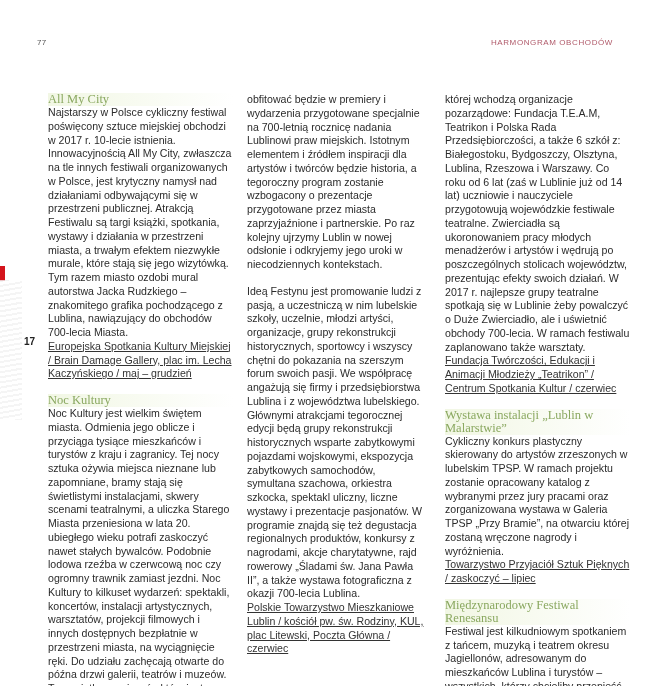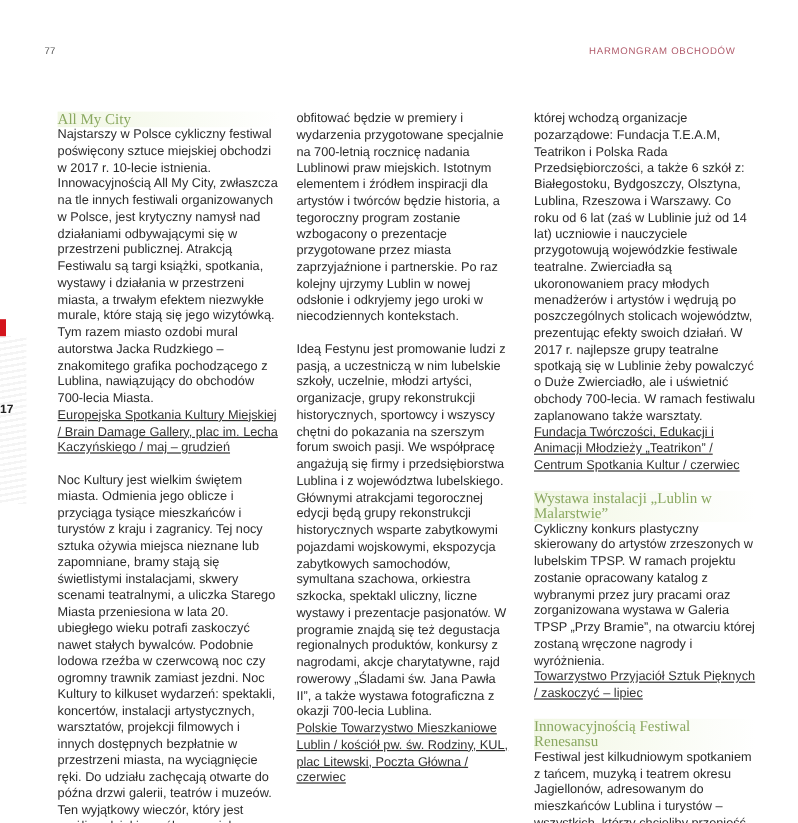--- a/index.html
+++ b/index.html
@@ -19,21 +19,21 @@
       position: absolute; left: 0; top: 266px; width: 5px; height: 15px;
       background: #d4141c;
     }
     .side-texture {
       position: absolute; left: 0; top: 280px; width: 22px; height: 140px;
       background: repeating-linear-gradient(170deg, #f2f2f2 0 2px, #ffffff 2px 5px);
       opacity: 0.8;
     }
     .side-year {
       position: absolute; left: 0; top: 336px;
-      font-size: 10px; font-weight: bold; color: #222;
+      font-size: 10px; font-weight: bold; color: #222; padding-left: 24px;
     }
     .col {
       position: absolute; top: 93px;
       font-size: 10.6px; line-height: 13.75px;
     }
     .col1 { left: 48px; width: 185px; }
     .col2 { left: 247px; width: 178px; }
     .col3 { left: 445px; width: 185px; }
     .heading {
       font-family: "Liberation Serif", serif;
@@ -56,20 +56,21 @@
 <div class="side-year">17</div>
 
 <div class="col col1">
   <div>
     <h3 class="heading">All My City</h3>
     <p class="para">Najstarszy w Polsce cykliczny festiwal poświęcony sztuce miejskiej obchodzi w 2017 r. 10-lecie istnienia. Innowacyjnością All My City, zwłaszcza na tle innych festiwali organizowanych w Polsce, jest krytyczny namysł nad działaniami odbywającymi się w przestrzeni publicznej. Atrakcją Festiwalu są targi książki, spotkania, wystawy i działania w przestrzeni miasta, a trwałym efektem niezwykłe murale, które stają się jego wizytówką. Tym razem miasto ozdobi mural autorstwa Jacka Rudzkiego – znakomitego grafika pochodzącego z Lublina, nawiązujący do obchodów 700-lecia Miasta.</p>
     <p class="venue">Europejska Spotkania Kultury Miejskiej / Brain Damage Gallery, plac im. Lecha Kaczyńskiego / maj – grudzień</p>
   </div>
   <div class="gap"></div>
   <div>
+    <h3 class="heading">Noc Kultury</h3>
     <p class="para">Noc Kultury jest wielkim świętem miasta. Odmienia jego oblicze i przyciąga tysiące mieszkańców i turystów z kraju i zagranicy. Tej nocy sztuka ożywia miejsca nieznane lub zapomniane, bramy stają się świetlistymi instalacjami, skwery scenami teatralnymi, a uliczka Starego Miasta przeniesiona w lata 20. ubiegłego wieku potrafi zaskoczyć nawet stałych bywalców. Podobnie lodowa rzeźba w czerwcową noc czy ogromny trawnik zamiast jezdni. Noc Kultury to kilkuset wydarzeń: spektakli, koncertów, instalacji artystycznych, warsztatów, projekcji filmowych i innych dostępnych bezpłatnie w przestrzeni miasta, na wyciągnięcie ręki. Do udziału zachęcają otwarte do późna drzwi galerii, teatrów i muzeów. Ten wyjątkowy wieczór, który jest możliwy dzięki współpracy wielu animatorów, artystów, grup nieformalnych, organizacji, instytucji i przedsiębiorców, w tym roku odbędzie się już po raz jedenasty. Noc Kultury 2017</p>
   </div>
 </div>
 
 <div class="col col2">
   <div>
     <p class="para">obfitować będzie w premiery i wydarzenia przygotowane specjalnie na 700-letnią rocznicę nadania Lublinowi praw miejskich. Istotnym elementem i źródłem inspiracji dla artystów i twórców będzie historia, a tegoroczny program zostanie wzbogacony o prezentacje przygotowane przez miasta zaprzyjaźnione i partnerskie. Po raz kolejny ujrzymy Lublin w nowej odsłonie i odkryjemy jego uroki w niecodziennych kontekstach.</p>
   </div>
   <div class="gap"></div>
   <div>
@@ -85,16 +86,16 @@
     <p class="venue">Fundacja Twórczości, Edukacji i Animacji Młodzieży „Teatrikon” / Centrum Spotkania Kultur / czerwiec</p>
   </div>
   <div class="gap"></div>
   <div>
     <h3 class="heading">Wystawa instalacji „Lublin w Malarstwie”</h3>
     <p class="para">Cykliczny konkurs plastyczny skierowany do artystów zrzeszonych w lubelskim TPSP. W ramach projektu zostanie opracowany katalog z wybranymi przez jury pracami oraz zorganizowana wystawa w Galeria TPSP „Przy Bramie”, na otwarciu której zostaną wręczone nagrody i wyróżnienia.</p>
     <p class="venue">Towarzystwo Przyjaciół Sztuk Pięknych / zaskoczyć – lipiec</p>
   </div>
   <div class="gap"></div>
   <div>
-    <h3 class="heading">Innowacyjnością Festiwal Renesansu</h3>
+    <h3 class="heading">Międzynarodowy Festiwal Renesansu</h3>
     <p class="para">Festiwal jest kilkudniowym spotkaniem z tańcem, muzyką i teatrem okresu Jagiellonów, adresowanym do mieszkańców Lublina i turystów – wszystkich, którzy chcieliby przenieść się do epoki renesansu. czerpie inspirację z kultury dworskiej, ze źródeł „historii żywej”, bogactwa kultury renesansu ze szczegól-</p>
   </div>
 </div>
 
 </body></html>

